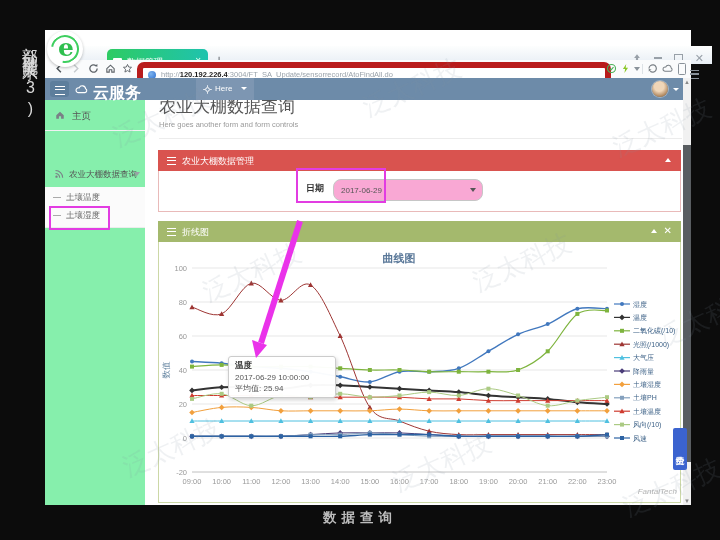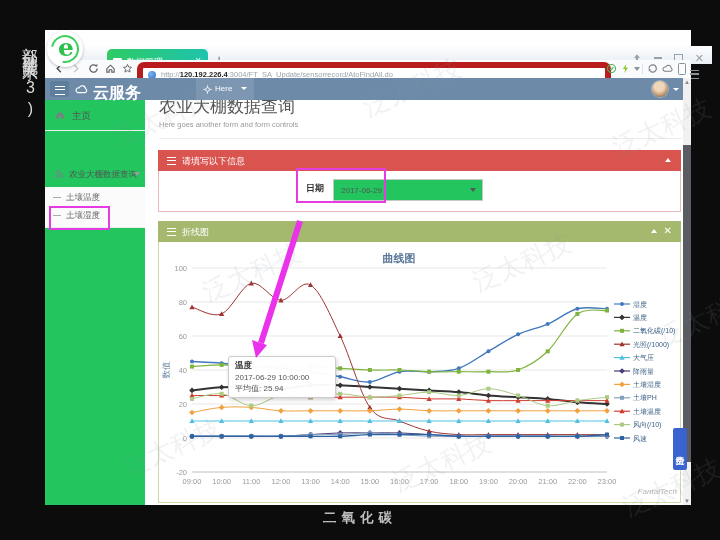--- a/index.html
+++ b/index.html
@@ -51,21 +51,21 @@
   .menu-btn{position:absolute;left:5px;top:3px;width:19px;height:16px;background:#5d7e9c;border-radius:3px;}
   .bars-w{position:absolute;left:4.5px;top:4.5px;width:10px;height:7px;border-top:1.4px solid #fff;border-bottom:1.4px solid #fff;}
   .bars-w:after{content:"";position:absolute;left:0;right:0;top:2.1px;height:1.4px;background:#fff;}
   .brand{position:absolute;left:48px;top:4.5px;font-size:16px;font-weight:bold;color:#fff;}
   .skins{position:absolute;left:151px;top:0;width:58px;height:22px;background:#7d96b2;color:#fff;}
   .caret-w{width:0;height:0;border-left:3px solid transparent;border-right:3px solid transparent;border-top:3.5px solid #fff;display:inline-block;}
   .avatar{position:absolute;left:607px;top:3px;width:16px;height:16px;border-radius:50%;
     background:radial-gradient(circle at 45% 35%,#f0d6b8 35%,#a87f56 75%,#6b4d33);box-shadow:0 0 0 1px rgba(255,255,255,.35);}
 
   
-  .sidebar{left:0;top:70px;width:100px;height:405px;background:#22c55e;border-right:1px solid #e4e6e8;}
+  .sidebar{left:0;top:70px;width:100px;height:405px;background:#86efac;border-right:1px solid #e4e6e8;}
   .sb-item{position:absolute;left:0;width:100px;border-bottom:1px solid #f0f1f2;}
   .sb-label{position:absolute;font-size:8.5px;color:#555;white-space:nowrap;}
   .tri-left{width:0;height:0;border-top:3px solid transparent;border-bottom:3px solid transparent;border-right:4px solid #9aa0a6;display:inline-block;}
   .tri-down{width:0;height:0;border-left:3px solid transparent;border-right:3px solid transparent;border-top:4px solid #9aa0a6;display:inline-block;}
   .subgroup{position:absolute;left:0;top:87px;width:100px;height:40px;background:#fbfbfb;border-bottom:1px solid #ececec;}
   .dash{position:absolute;width:8px;height:1.2px;background:#aaa;}
 
   
   .main{left:100px;top:70px;width:538px;height:405px;background:#fff;overflow:hidden;}
   .pg-title{position:absolute;left:14px;top:-5px;font-size:17px;color:#555;white-space:nowrap;}
@@ -76,21 +76,21 @@
   .panel-head.red{background:#d9534f;}
   .panel-head.green{background:#a4b96d;}
   .ph-title{position:absolute;left:24px;top:5px;font-size:9px;}
   .bars-sm{position:absolute;left:9px;top:7px;width:9px;height:6px;border-top:1.3px solid #fff;border-bottom:1.3px solid #fff;}
   .bars-sm:after{content:"";position:absolute;left:0;right:0;top:1.8px;height:1.3px;background:#fff;}
   .chev-up{width:0;height:0;border-left:3.5px solid transparent;border-right:3.5px solid transparent;border-bottom:4px solid #fff;display:inline-block;}
   .panel-body{position:relative;background:#fff;}
   .pb-red{height:40px;border:1px solid #e9bab9;border-top:none;}
   .pb-green{height:260px;border:1px solid #ccd8a6;border-top:none;}
   .date-label{position:absolute;left:147px;top:11px;font-size:9px;font-weight:bold;color:#333;}
-  .select{position:absolute;left:174px;top:8px;width:150px;height:22px;border:1px solid #c6c6c6;border-radius:0;background:#22c55e;box-sizing:border-box;}
+  .select{position:absolute;left:174px;top:8px;width:150px;height:22px;border:1px solid #c6c6c6;border-radius:8px;background:#f9a8d4;box-sizing:border-box;}
   .select .val{position:absolute;left:7px;top:6px;font-size:8px;color:#555;}
   .select .car{position:absolute;right:6px;top:8px;width:0;height:0;border-left:3px solid transparent;border-right:3px solid transparent;border-top:4px solid #555;}
 
   
   .tooltip{position:absolute;left:69px;top:114px;width:94px;background:rgba(255,255,255,.97);
     border:1px solid #ccc;border-radius:3px;box-shadow:1px 2px 4px rgba(0,0,0,.18);padding:3px 6px;z-index:8;}
   .tt1{font-size:8.5px;font-weight:bold;color:#333;}
   .tt2,.tt3{font-size:8px;color:#555;margin-top:1px;}
 
   
@@ -106,21 +106,21 @@
   .wm{position:absolute;font-size:26px;color:rgba(135,150,165,.13);transform:rotate(-24deg);
     pointer-events:none;white-space:nowrap;z-index:40;}
   svg text{font-family:"Liberation Sans","DejaVu Sans",sans-serif;}
 </style>
 </head>
 <body>
 
 <div class="canvas">
 
   <div class="abs side-caption nowrap">部分功能展示(3)</div>
-  <div class="abs bottom-caption">二氧化碳</div>
+  <div class="abs bottom-caption">数据查询</div>
 
   <div class="abs browser">
 
     <div class="abs tabstrip">
       <div class="abs tab">
         <span class="fav">
             <i></i>
           </span>
         <span class="t nowrap">数据管理</span>
         <span class="x">×</span>
@@ -235,21 +235,21 @@
     </div>
 
     <div class="abs main">
       <div class="pg-title">农业大棚数据查询</div>
       <div class="pg-sub nowrap">Here goes another form and form controls</div>
       <div class="divider"></div>
 
       <div class="panel" style="top:50px">
         <div class="panel-head red">
           <span class="bars-sm"></span>
-          <span class="ph-title nowrap">请填写以下信息</span>
+          <span class="ph-title nowrap">农业大棚数据管理</span>
           <span class="chev-up" style="position:absolute;right:10px;top:8px"></span>
         </div>
         <div class="panel-body pb-red">
           <span class="date-label">日期</span>
           <div class="select">
             <span class="val">2017-06-29</span>
             <span class="car"></span>
           </div>
         </div>
       </div>

